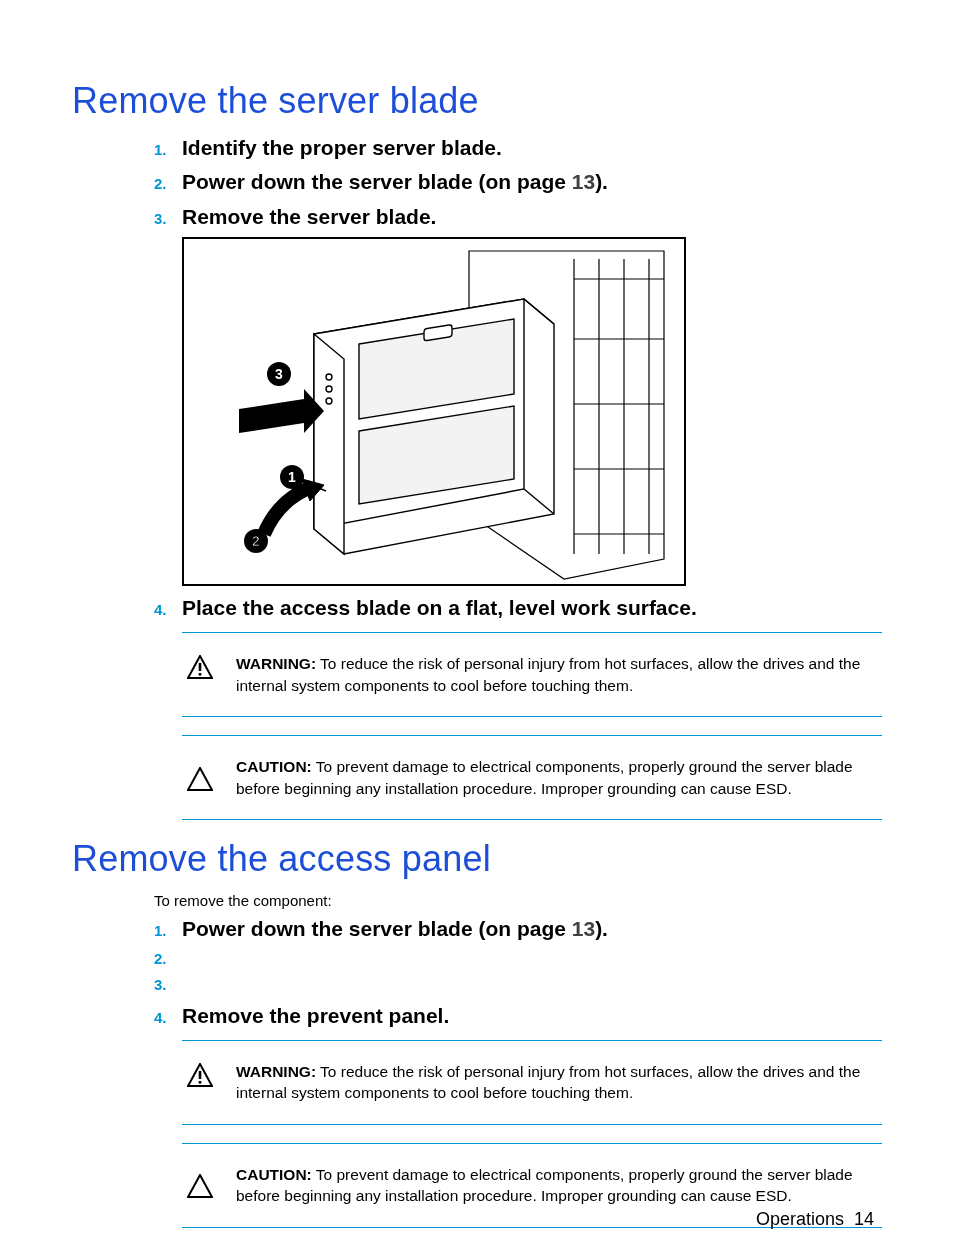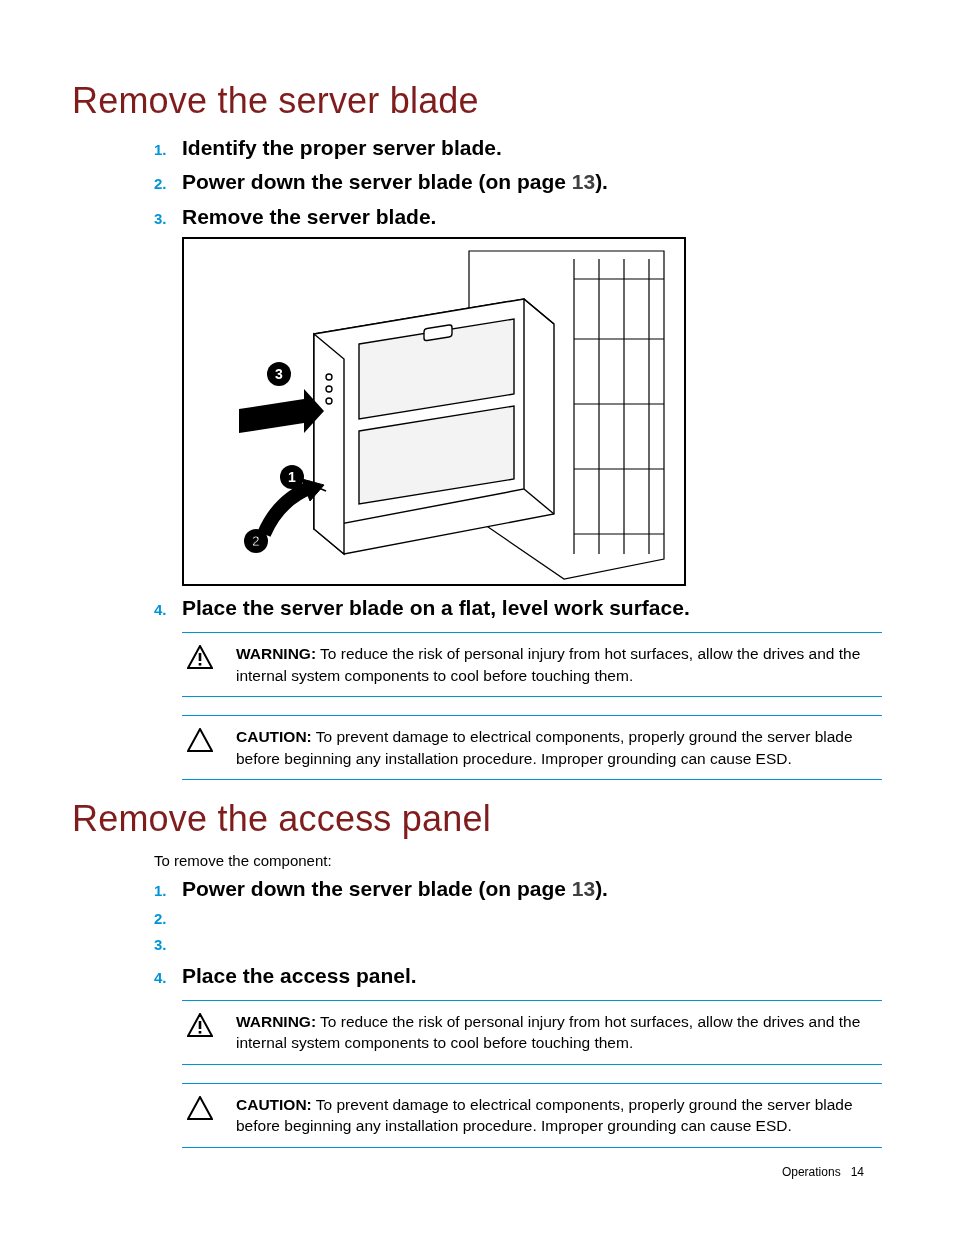--- a/index.html
+++ b/index.html
@@ -16,21 +16,21 @@
     box-sizing: border-box;
     width: 954px;
     min-height: 1235px;
     padding: 80px 72px 40px 72px;
     position: relative;
   }
   h2.section-heading {
     font-family: Arial, Helvetica, sans-serif;
     font-weight: 400;
     font-size: 36px;
-    color: #7f1d1d;
+    color: #1d4ed8;
     margin: 0 0 12px 0;
     letter-spacing: 0.2px;
   }
   .indent-block {
     margin-left: 82px;
   }
   ol.steps {
     list-style: none;
     padding: 0;
     margin: 0 0 6px 0;
@@ -60,26 +60,27 @@
     height: 345px;
     border: 2px solid #000;
     margin: 6px 0 8px 28px;
     position: relative;
     overflow: hidden;
   }
   .admon {
     border-top: 1px solid #0096d6;
     border-bottom: 1px solid #0096d6;
     margin: 10px 0 18px 28px;
-    padding: 10px 0;
+    padding: 20px 0;
     display: flex;
     gap: 18px;
   }
   .admon + .admon {
     margin-top: 0;
+    align-items: center;
   }
   .admon-icon {
     width: 36px;
     display: flex;
     align-items: flex-start;
     justify-content: center;
     padding-top: 2px;
   }
   .admon-body {
     flex: 1;
@@ -89,22 +90,22 @@
   .admon-body .label {
     font-weight: 700;
   }
   .intro-line {
     font-size: 15px;
     margin: 10px 0 4px 0;
   }
   .footer {
     position: absolute;
     bottom: 56px;
-    right: 90px;
-    font-size: 12px;
+    right: 80px;
+    font-size: 18px;
     color: #000;
   }
   .footer .sec {
     margin-right: 10px;
   }
   
   .fig-svg { width:100%; height:100%; display:block; }
 </style>
 </head>
 <body>
@@ -186,21 +187,21 @@
           <circle cx="108" cy="238" r="12"></circle>
           <text x="108" y="243" text-anchor="middle" fill="#fff" font-size="14" font-weight="700">1</text>
           <line x1="118" y1="242" x2="142" y2="252" stroke="#000" stroke-width="1.5"></line>
         </g>
       </svg>
     </div>
 
     <ol class="steps">
       <li>
         <span class="step-num">4.</span>
-        <span class="step-text">Place the server blade on a flat, level work surface.</span>
+        <span class="step-text">Place the access blade on a flat, level work surface.</span>
       </li>
     </ol>
 
     <div class="admon">
       <div class="admon-icon">
         <svg width="26" height="24" viewBox="0 0 26 24">
             <polygon points="13,1 25,23 1,23" fill="none" stroke="#000" stroke-width="2"></polygon>
             <rect x="11.7" y="8" width="2.6" height="8" fill="#000"></rect>
             <rect x="11.7" y="18" width="2.6" height="2.6" fill="#000"></rect>
           </svg>
@@ -236,21 +237,21 @@
       </li>
       <li>
         <span class="step-num">2.</span>
       </li>
       <li>
         <span class="step-num">3.</span>
       </li>
       <li>
         <span class="step-num">4.</span>
         <span class="step-text">
-          <span>Place the access panel.</span><span class="link-page"></span><span></span>
+          <span>Remove the prevent panel.</span><span class="link-page"></span><span></span>
         </span>
       </li>
     </ol>
 
     <div class="admon">
       <div class="admon-icon">
         <svg width="26" height="24" viewBox="0 0 26 24">
             <polygon points="13,1 25,23 1,23" fill="none" stroke="#000" stroke-width="2"></polygon>
             <rect x="11.7" y="8" width="2.6" height="8" fill="#000"></rect>
             <rect x="11.7" y="18" width="2.6" height="2.6" fill="#000"></rect>

